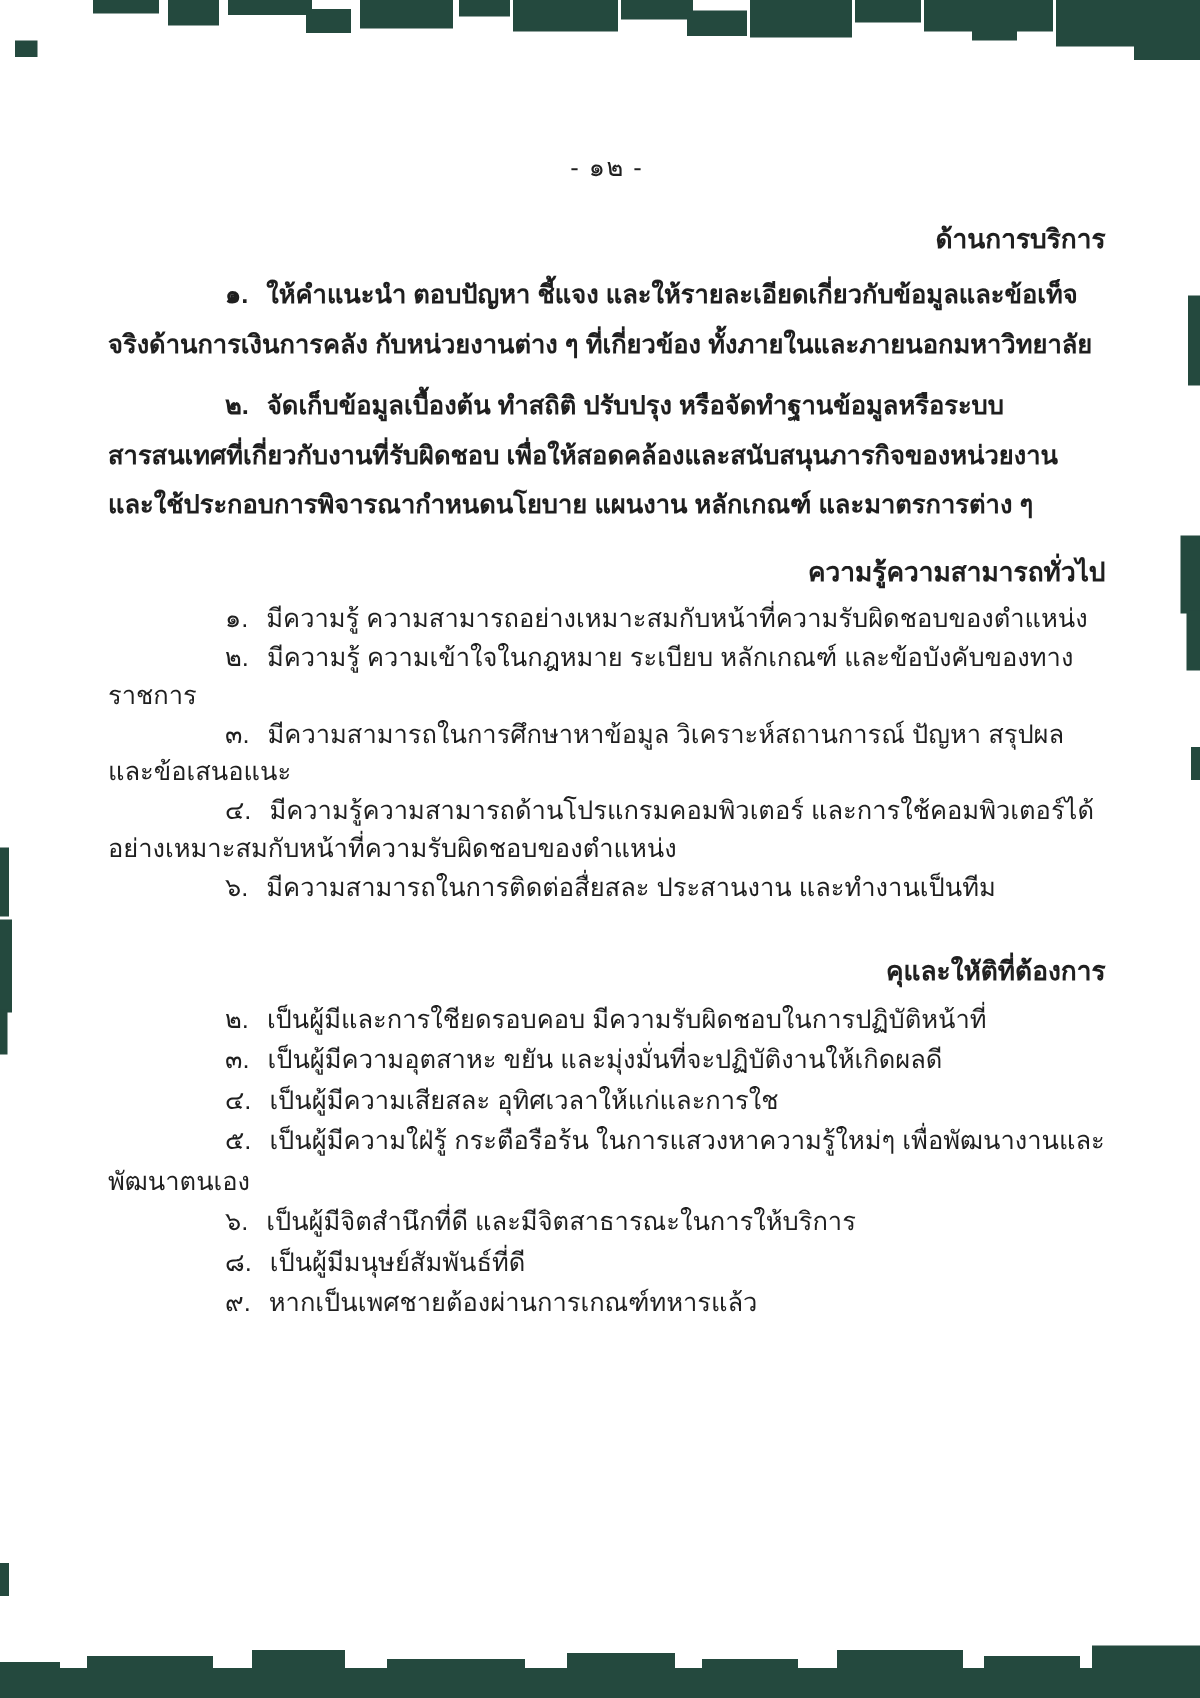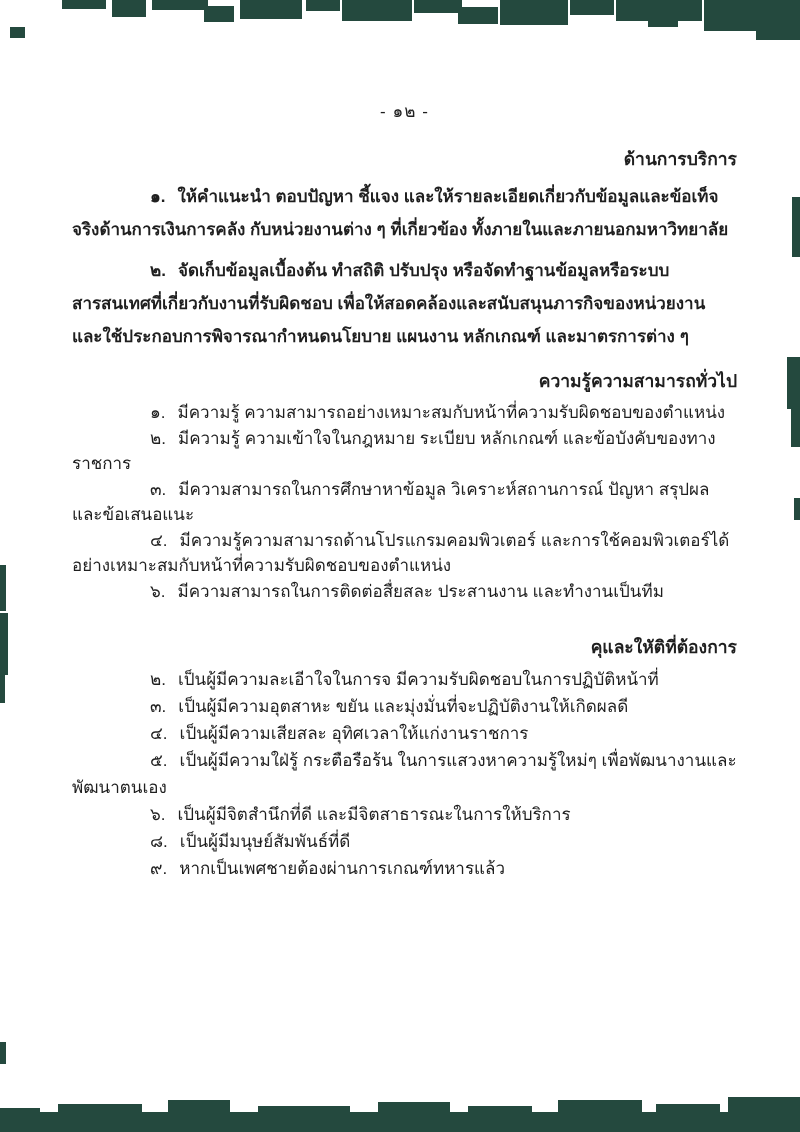--- a/index.html
+++ b/index.html
@@ -122,23 +122,23 @@
       <p class="item"><span class="num">๑.</span><span>มีความรู้ ความสามารถอย่างเหมาะสมกับหน้าที่ความรับผิดชอบของตำแหน่ง</span></p>
       <p class="item"><span class="num">๒.</span><span>มีความรู้ ความเข้าใจในกฎหมาย ระเบียบ หลักเกณฑ์ และข้อบังคับของทางราชการ</span></p>
       <p class="item"><span class="num">๓.</span><span>มีความสามารถในการศึกษาหาข้อมูล วิเคราะห์สถานการณ์ ปัญหา สรุปผล และข้อเสนอแนะ</span></p>
       <p class="item"><span class="num">๔.</span><span>มีความรู้ความสามารถด้านโปรแกรมคอมพิวเตอร์ และการใช้คอมพิวเตอร์ได้อย่างเหมาะสมกับหน้าที่ความรับผิดชอบของตำแหน่ง</span></p>
       <p class="item"><span class="num">๖.</span><span>มีความสามารถในการติดต่อสื่ยสละ ประสานงาน และทำงานเป็นทีม</span></p>
     </div>
 
     <h2 class="heading heading-qualifications">คุและใหัติที่ต้องการ</h2>
 
     <div class="list list-qualifications">
-      <p class="item"><span class="num">๒.</span><span>เป็นผู้มีความละเอีาใจในการจ มีความรับผิดชอบในการปฏิบัติหน้าที่</span></p>
+      <p class="item"><span class="num">๒.</span><span>เป็นผู้มีและการใชียดรอบคอบ มีความรับผิดชอบในการปฏิบัติหน้าที่</span></p>
       <p class="item"><span class="num">๓.</span><span>เป็นผู้มีความอุตสาหะ ขยัน และมุ่งมั่นที่จะปฏิบัติงานให้เกิดผลดี</span></p>
-      <p class="item"><span class="num">๔.</span><span>เป็นผู้มีความเสียสละ อุทิศเวลาให้แก่งานราชการ</span></p>
+      <p class="item"><span class="num">๔.</span><span>เป็นผู้มีความเสียสละ อุทิศเวลาให้แก่และการใช</span></p>
       <p class="item"><span class="num">๕.</span><span>เป็นผู้มีความใฝ่รู้ กระตือรือร้น ในการแสวงหาความรู้ใหม่ๆ เพื่อพัฒนางานและพัฒนาตนเอง</span></p>
       <p class="item"><span class="num">๖.</span><span>เป็นผู้มีจิตสำนึกที่ดี และมีจิตสาธารณะในการให้บริการ</span></p>
       <p class="item"><span class="num">๘.</span><span>เป็นผู้มีมนุษย์สัมพันธ์ที่ดี</span></p>
       <p class="item"><span class="num">๙.</span><span>หากเป็นเพศชายต้องผ่านการเกณฑ์ทหารแล้ว</span></p>
     </div>
 
   </div>
 </div>
 
 </body></html>

